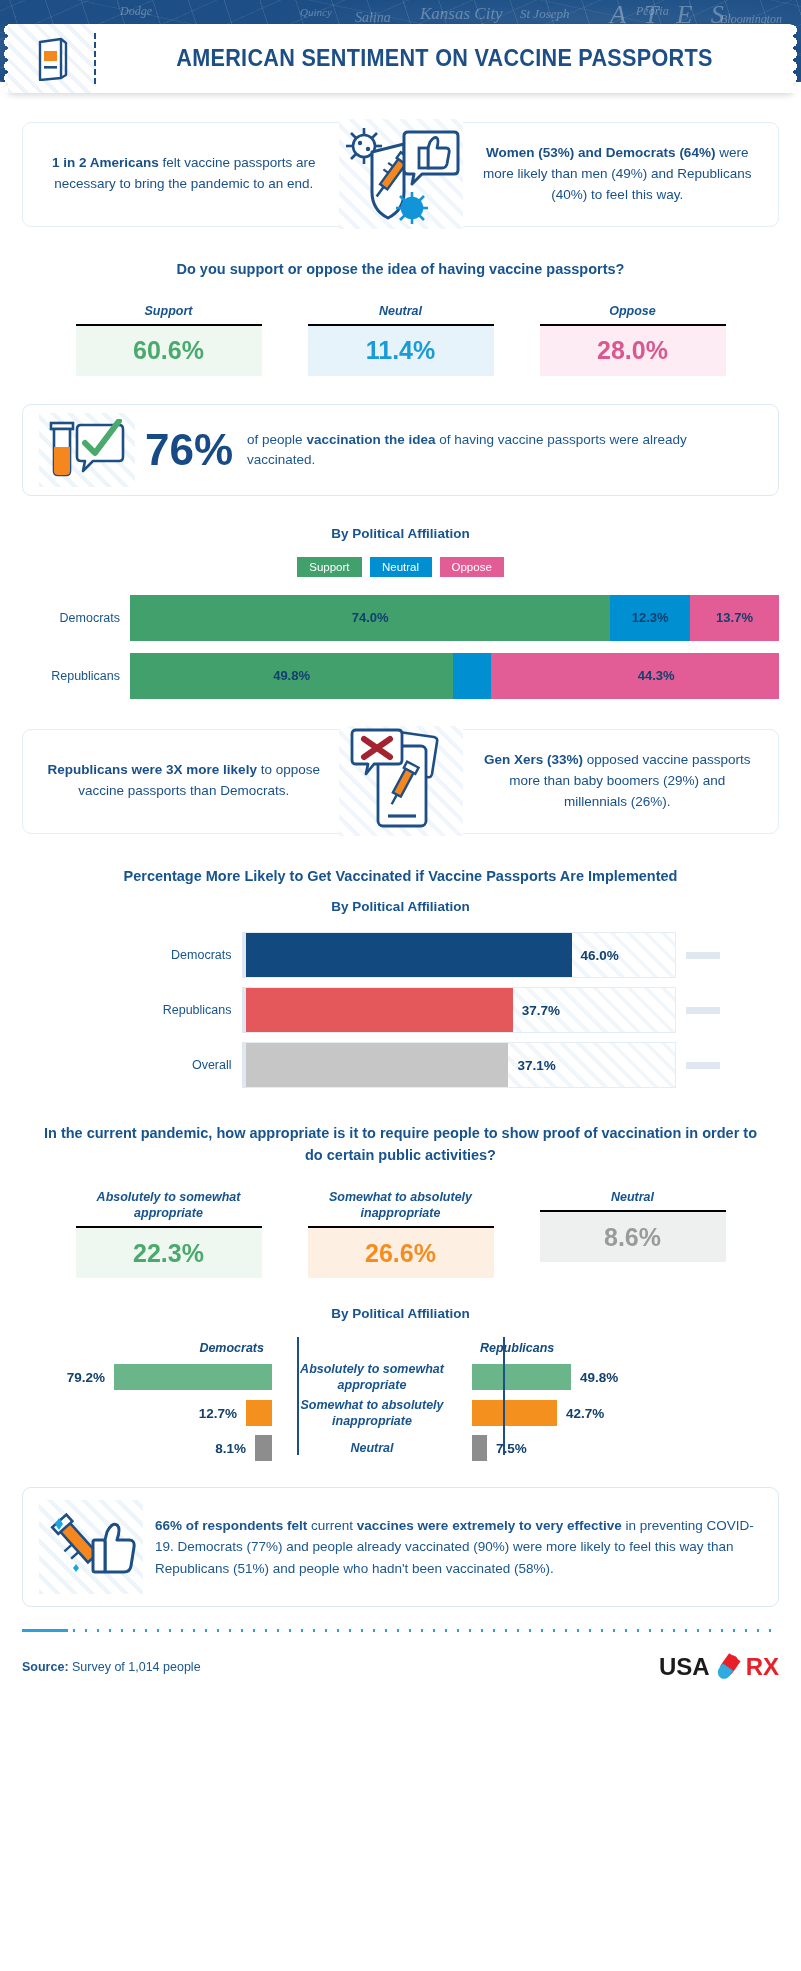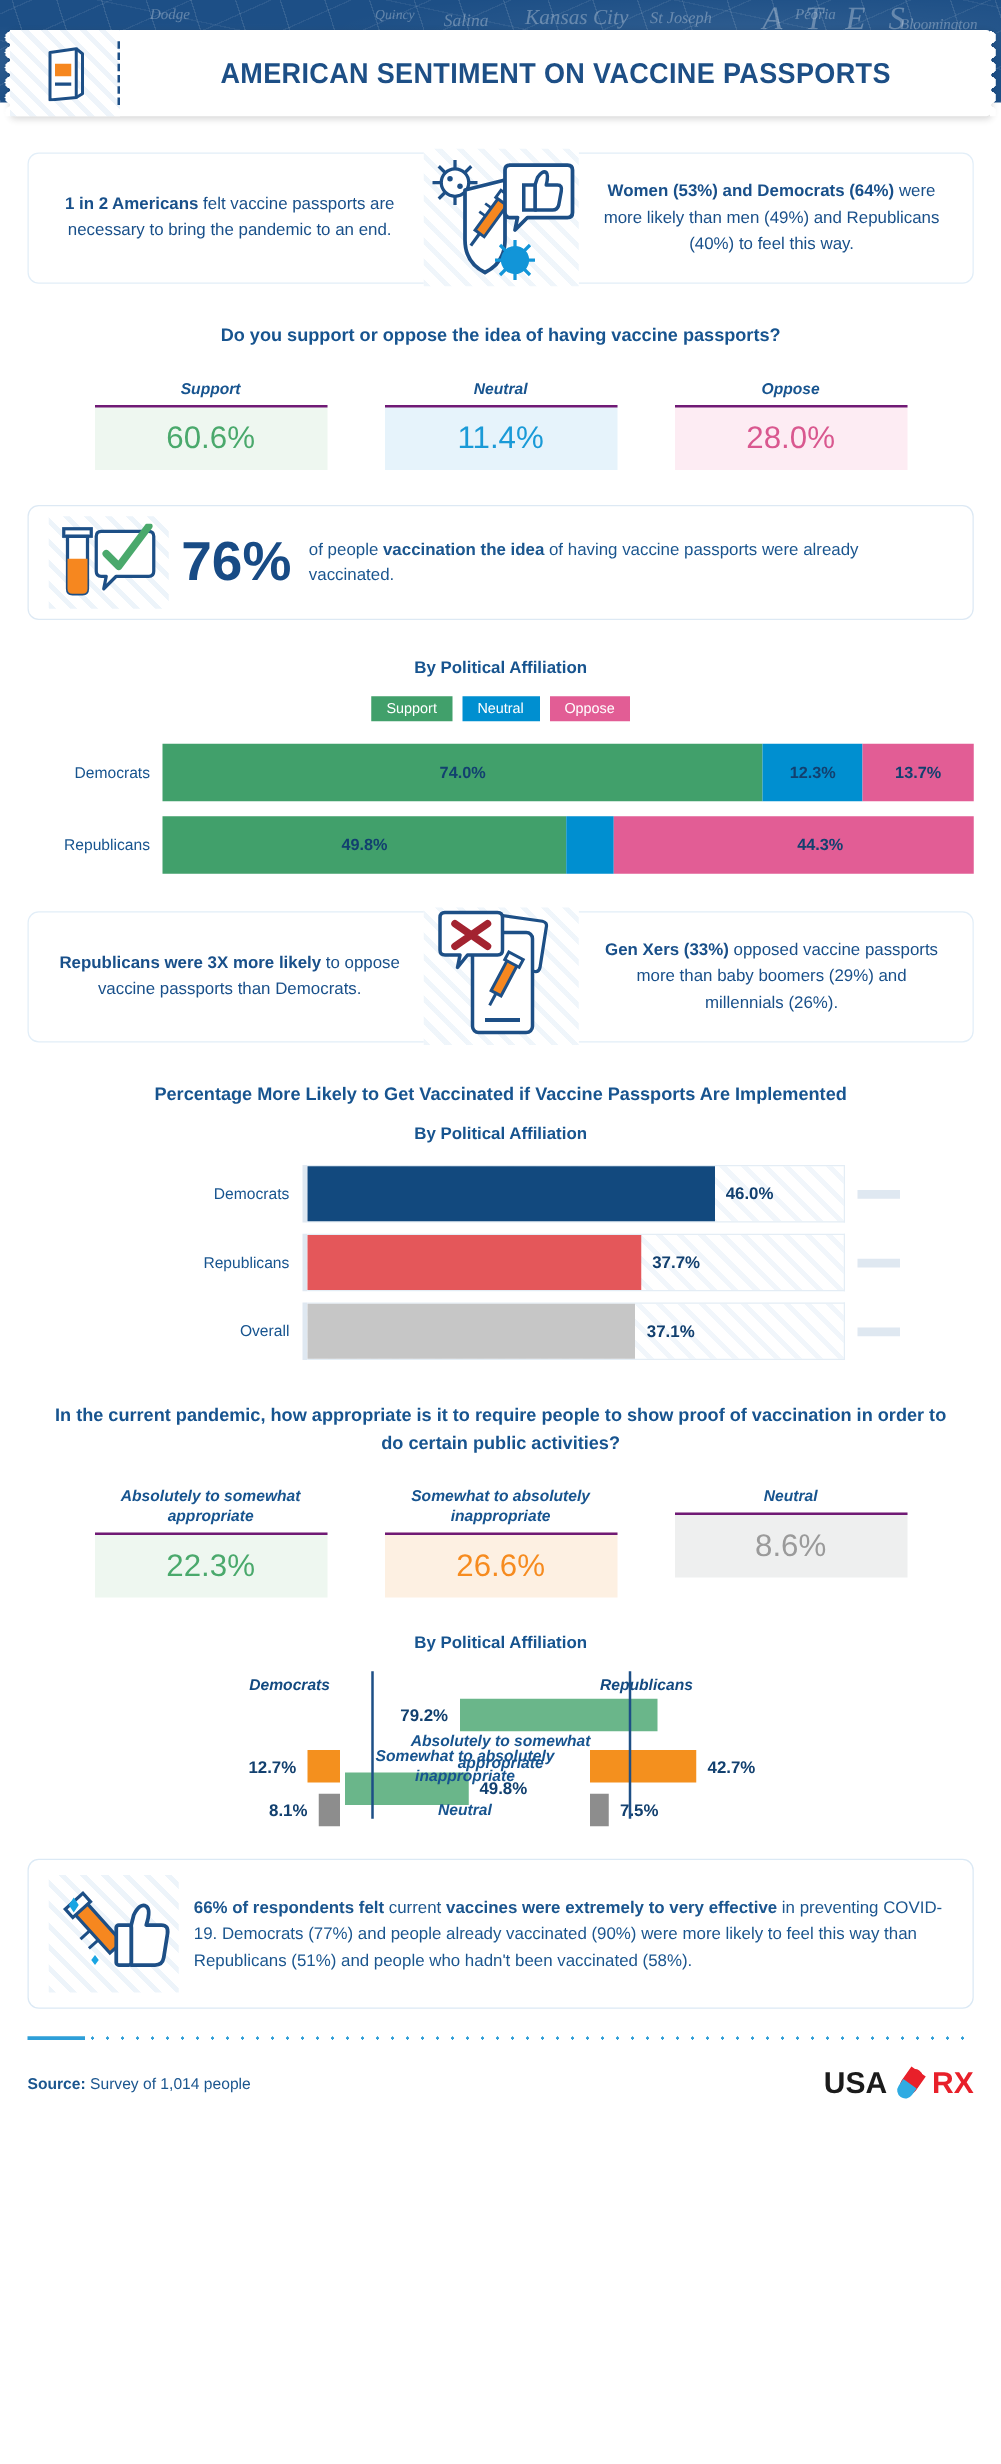--- a/index.html
+++ b/index.html
@@ -103,23 +103,23 @@
     text-align: center; font-size: 13.5px; font-weight: 700; color: #17548f;
   }
   
   .stat-row { display: flex; justify-content: center; gap: 46px; }
   .stat-box { width: 186px; }
   .stat-label {
     text-align: center; font-style: italic; font-size: 12.5px;
     font-weight: 600; color: #17548f; margin-bottom: 5px; line-height: 1.3;
   }
   .stat-value {
-    border-top: 2px solid #701a75;
+    border-top: 2px solid #000000;
     height: 52px; display: flex; align-items: center; justify-content: center;
-    font-size: 25px; font-weight: 400;
+    font-size: 25px; font-weight: 700;
   }
   .bg-green { background: #eef7f0; }
   .bg-blue  { background: #e6f3fb; }
   .bg-pink  { background: #fdecf3; }
   .bg-orange{ background: #fdf0e2; }
   .bg-gray  { background: #eeefef; }
   .tx-green { color: #4aa96c; }
   .tx-blue  { color: #1a9ad7; }
   .tx-pink  { color: #d9588f; }
   .tx-orange{ color: #f68b1f; }
@@ -443,21 +443,21 @@
 <div style="position:relative;padding:0 22px;">
   <div class="tn-axis" style="left:297px;top:0;height:118px;"></div>
   <div class="tn-axis" style="left:503px;top:0;height:118px;"></div>
 
   <div class="tn-row" style="height:22px;">
     <div class="tn-left" style="justify-content:flex-end;padding-right:8px;font-style:italic;font-size:12.5px;font-weight:600;">Democrats</div>
     <div class="tn-mid"></div>
     <div class="tn-right" style="padding-left:8px;font-style:italic;font-size:12.5px;font-weight:600;">Republicans</div>
   </div>
 
-  <div class="tn-row" style="height:36px;flex-direction:column;">
+  <div class="tn-row" style="height:36px;">
     <div class="tn-left">
       <span class="tn-num">79.2%</span>
       <div class="tn-bar" style="width:158px;background:#6ab68a"></div>
     </div>
     <div class="tn-mid">Absolutely to somewhat appropriate</div>
     <div class="tn-right">
       <div class="tn-bar" style="width:99px;background:#6ab68a"></div>
       <span class="tn-num">49.8%</span>
     </div>
   </div>

